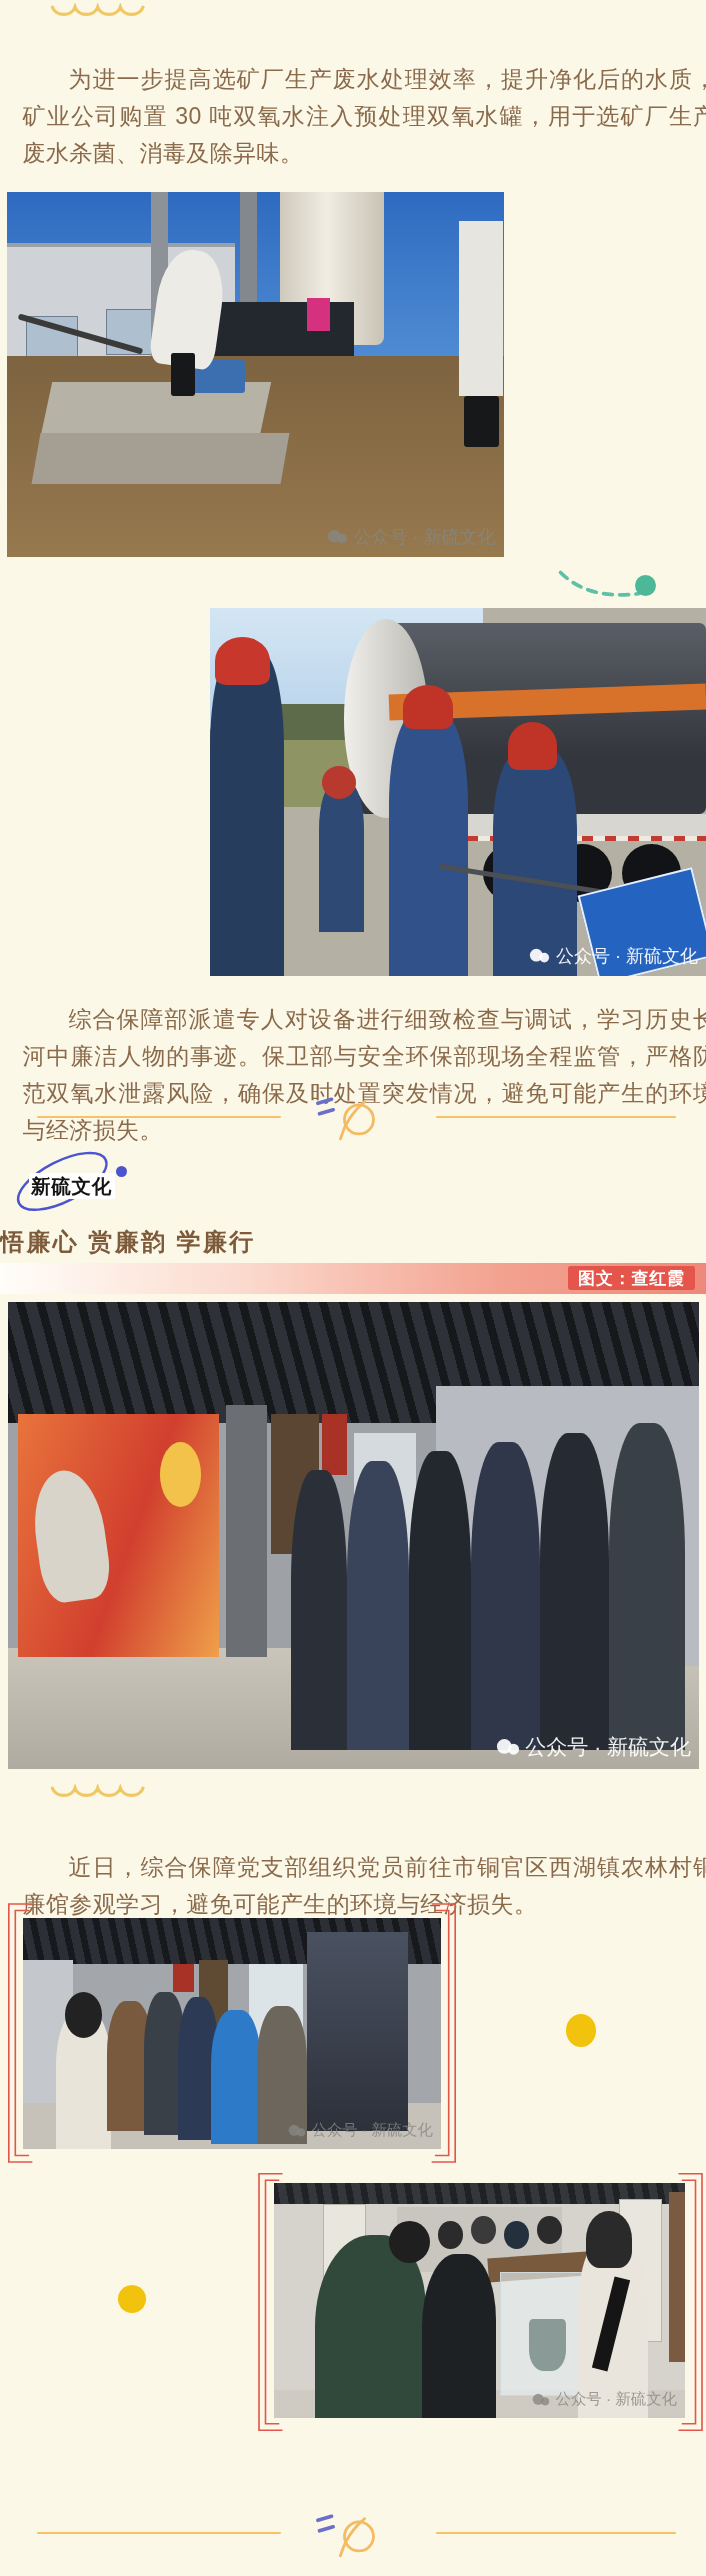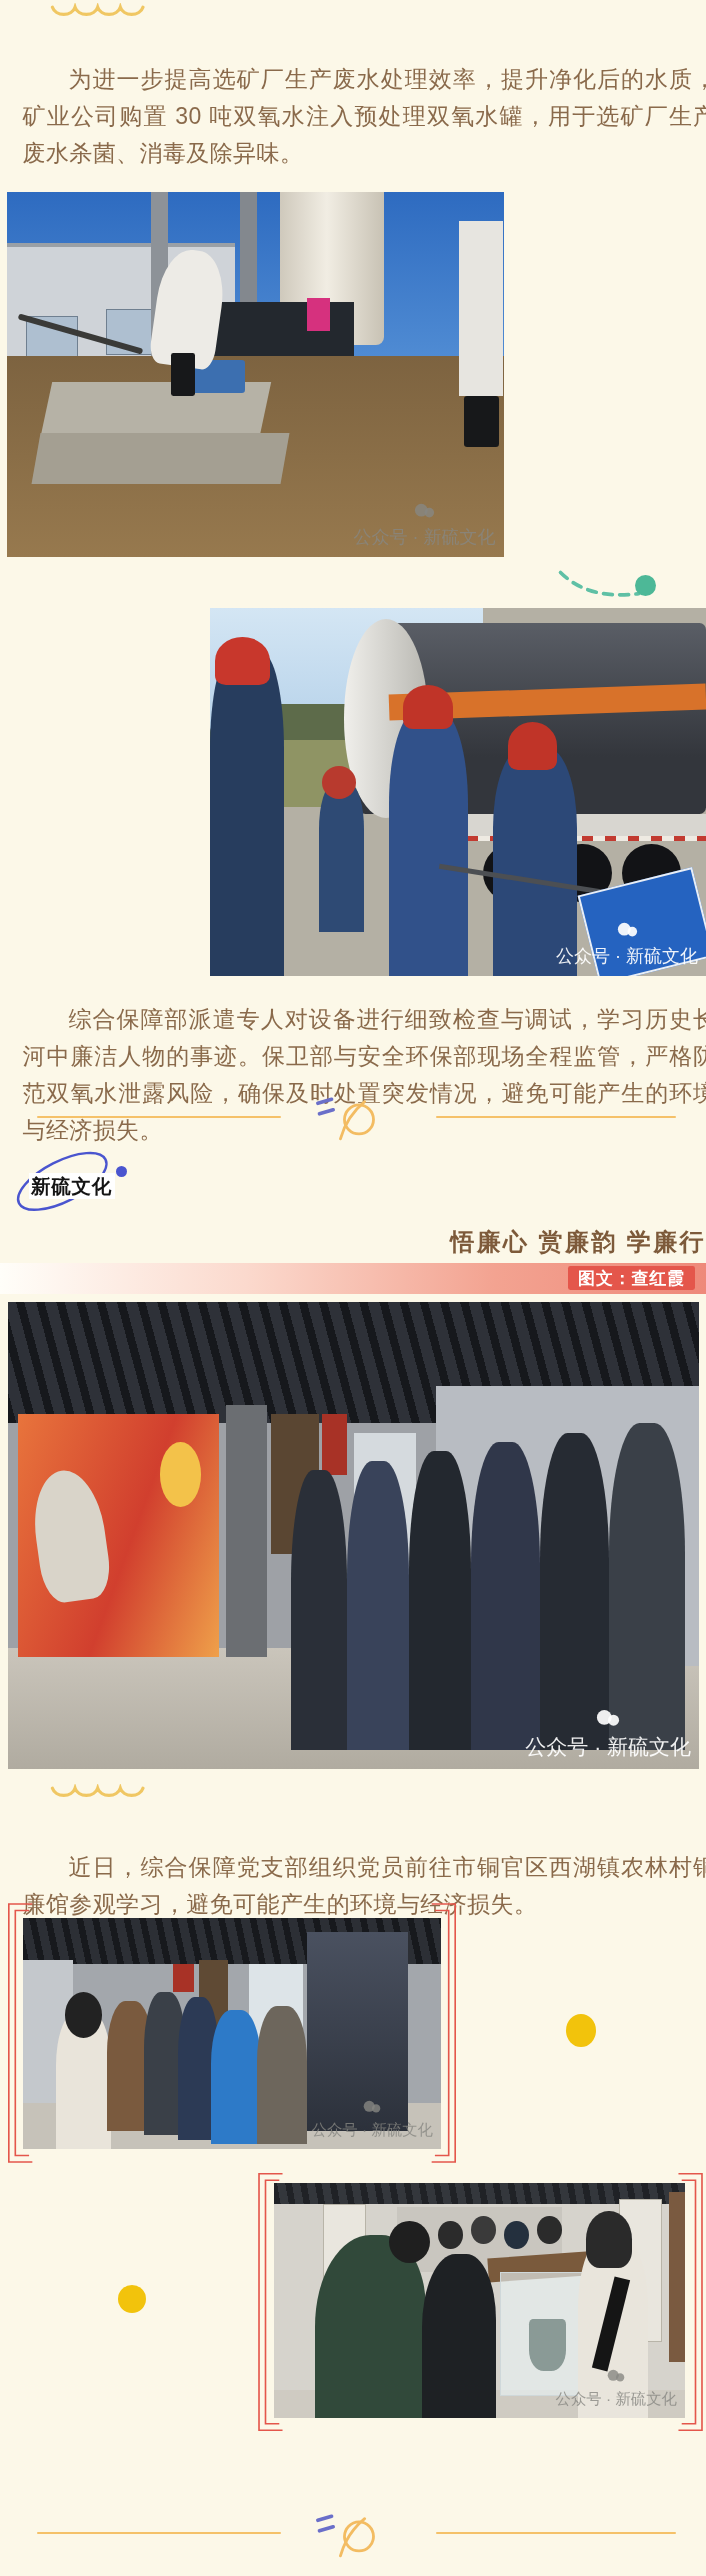--- a/index.html
+++ b/index.html
@@ -6,28 +6,28 @@
   body{background:#e9e6da;font-family:"Liberation Sans","DejaVu Sans",sans-serif;}
   .page{position:relative;width:706px;height:2576px;margin:0 auto;background:#fcf8e8;overflow:hidden;}
   .abs{position:absolute;}
   
   .para{position:absolute;left:6.5px;width:694px;margin:16px;font-size:23px;line-height:37px;
         color:#8a6a4b;text-align:justify;text-indent:2em;letter-spacing:0.4px;}
   
   .photo{position:absolute;overflow:hidden;background:#777;}
   .photo .el{position:absolute;}
   .watermark{position:absolute;right:8px;bottom:8px;display:flex;align-items:center;gap:5.7px;
-             font-size:19.5px;white-space:nowrap;z-index:9;flex-direction:column;}
+             font-size:19.5px;white-space:nowrap;z-index:9;}
   .wm-light{color:rgba(255,255,255,.92);}
   .wm-gray{color:rgba(135,135,130,.8);}
   .wm-icon svg{display:block;}
   
   .badge-label{position:absolute;display:flex;align-items:center;justify-content:center;
                background:#ffffff;color:#141414;font-weight:bold;font-size:19.5px;letter-spacing:0.8px;}
-  .title{position:absolute;left:0;width:706px;text-align:right;margin:0;
+  .title{position:absolute;left:0;width:706px;text-align:left;margin:0;
          font-size:24px;font-weight:bold;color:#7d5a3a;letter-spacing:2.4px;}
   .banner{position:absolute;left:0;width:706px;height:31px;
           background:linear-gradient(90deg,#fffef9 0%,#fbd9cd 35%,#f3a391 70%,#ee897a 100%);}
   .credit{position:absolute;right:11.4px;top:3.2px;height:24px;display:flex;align-items:center;
           padding:0 9.7px;background:#e4564b;border-radius:2.4px;color:#ffffff;
           font-size:17px;font-weight:bold;letter-spacing:0.8px;}
   .divider-line{position:absolute;height:2.4px;background:#f5c169;border-radius:1.6px;}
   .dot{position:absolute;border-radius:50%;}
   .teal-dot{background:#4db897;}
   .yellow-dot{background:#f2c30c;}

